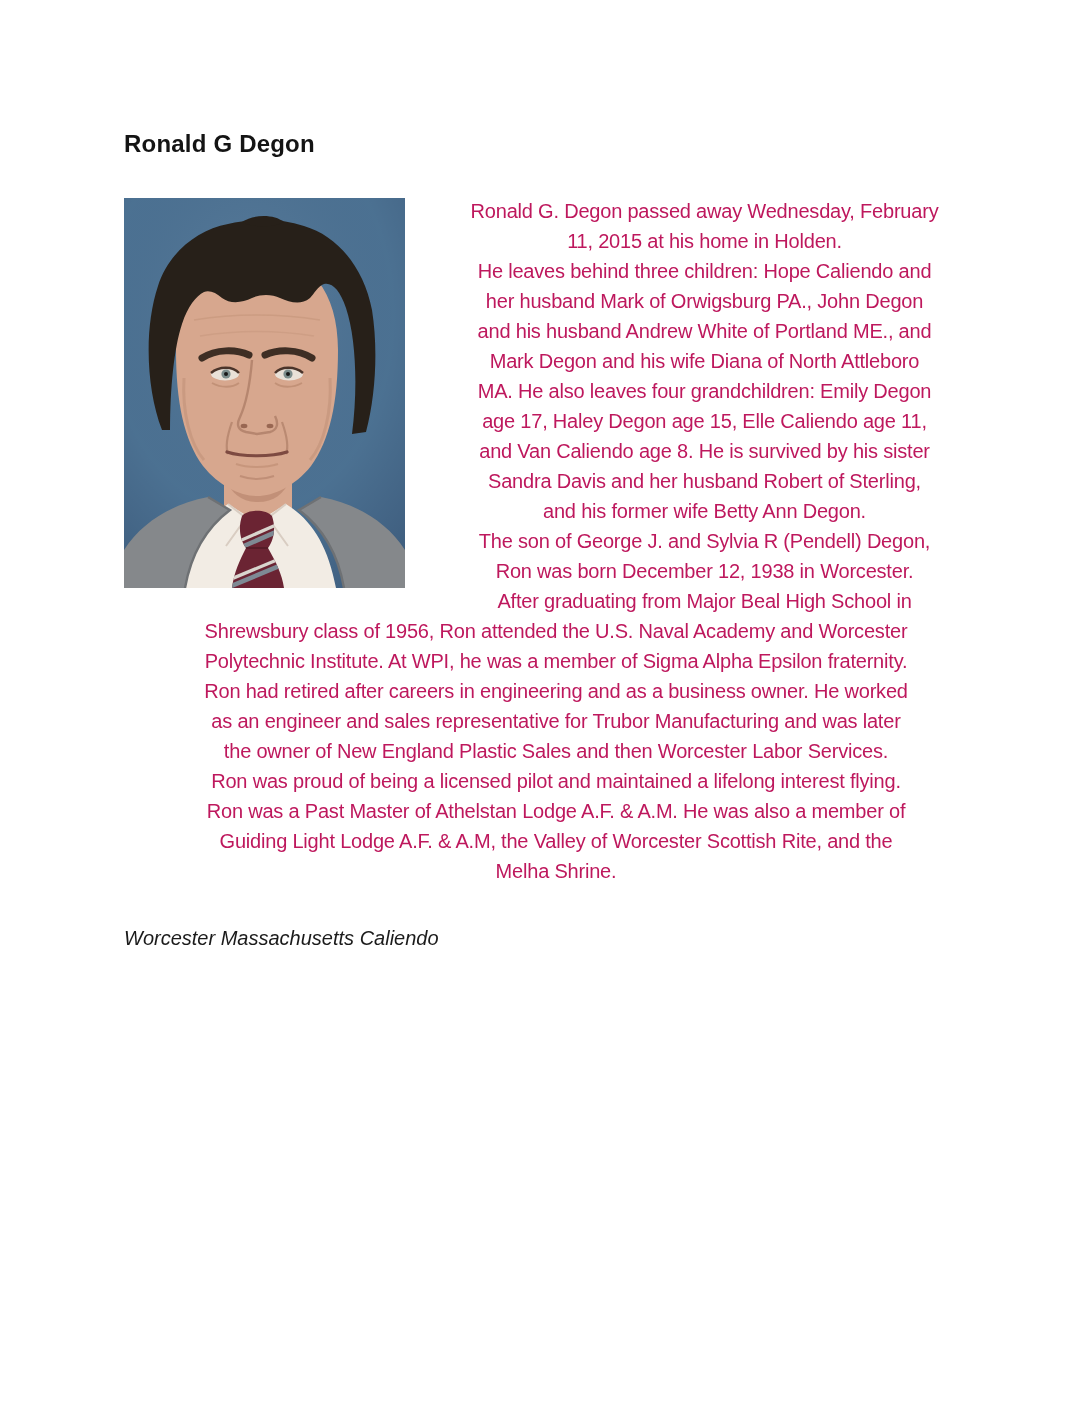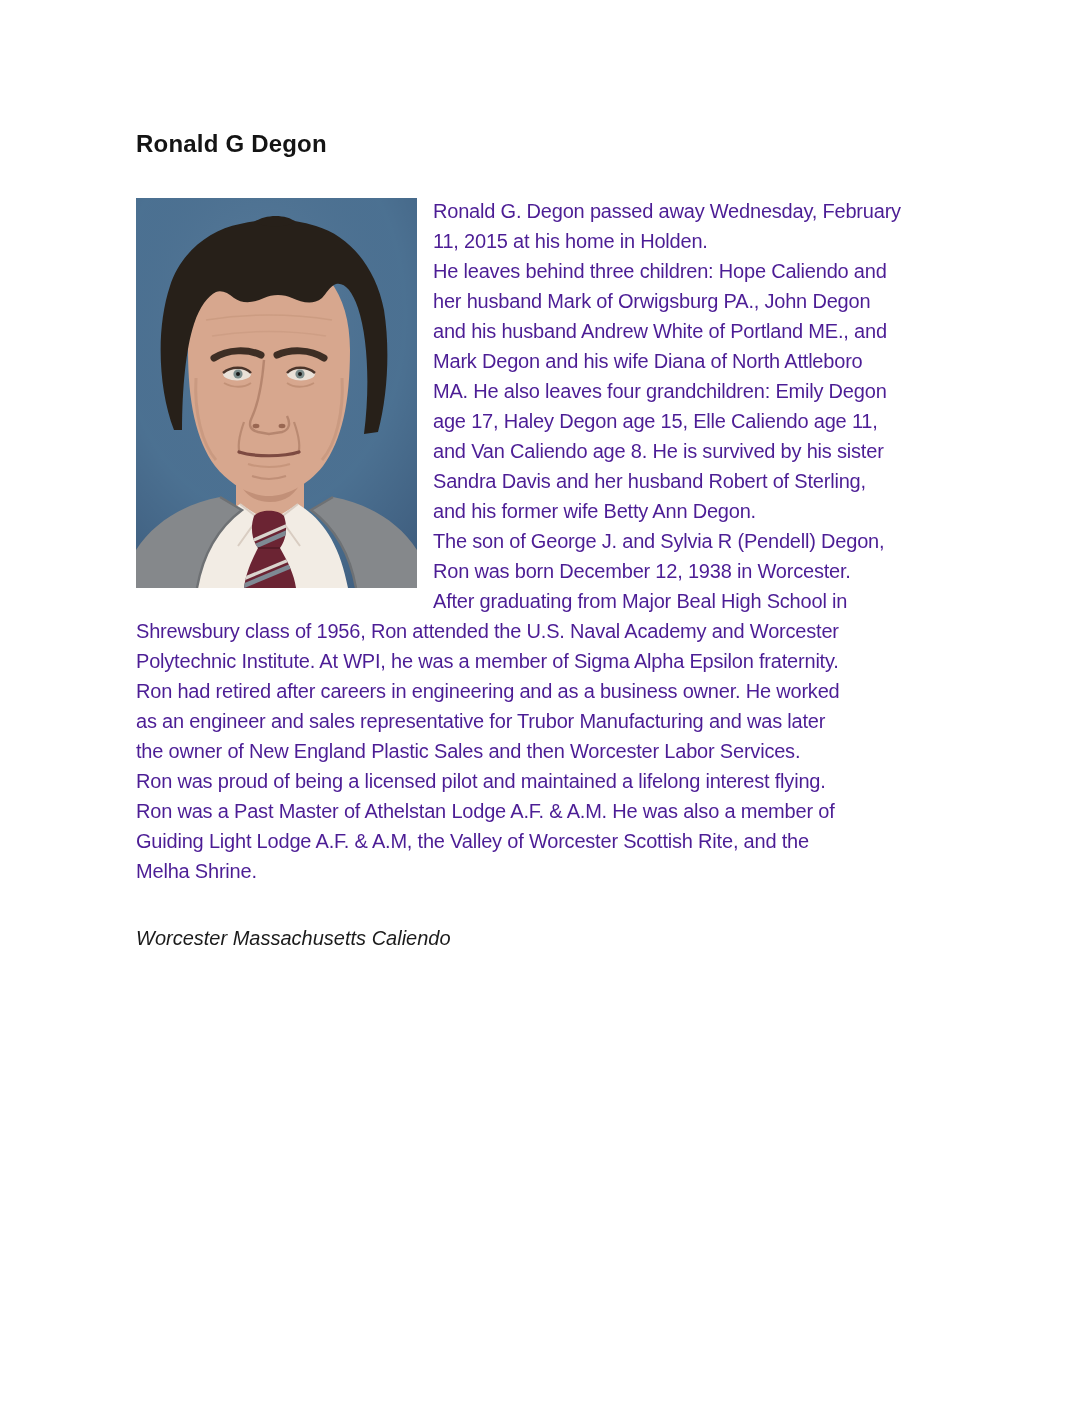--- a/index.html
+++ b/index.html
@@ -7,21 +7,21 @@
     position: relative;
     width: 1088px;
     height: 1408px;
     background: #ffffff;
     overflow: hidden;
     font-family: "Liberation Sans", sans-serif;
     color: #1b1b1b;
   }
   .content {
     position: absolute;
-    left: 136px;
+    left: 124px;
     top: 131px;
     width: 864px;
   }
   .doc-title {
     margin: 0;
     font-size: 24px;
     line-height: 25px;
     font-weight: bold;
     color: #141414;
     letter-spacing: 0.2px;
@@ -33,21 +33,22 @@
     width: 281px;
     height: 390px;
     margin: 2px 16px 0 0;
   }
   .photo-figure svg { display: block; width: 281px; height: 390px; }
   .obituary {
     font-size: 20px;
     line-height: 30px;
     letter-spacing: -0.2px;
     white-space: pre-line;
-    color: #4c1d95;
+    color: #be185d;
+    text-align: center;
   }
   .source {
     margin-top: 37px;
     font-size: 20px;
     line-height: 30px;
     font-style: italic;
     color: #1b1b1b;
   }
 </style>
 </head>

